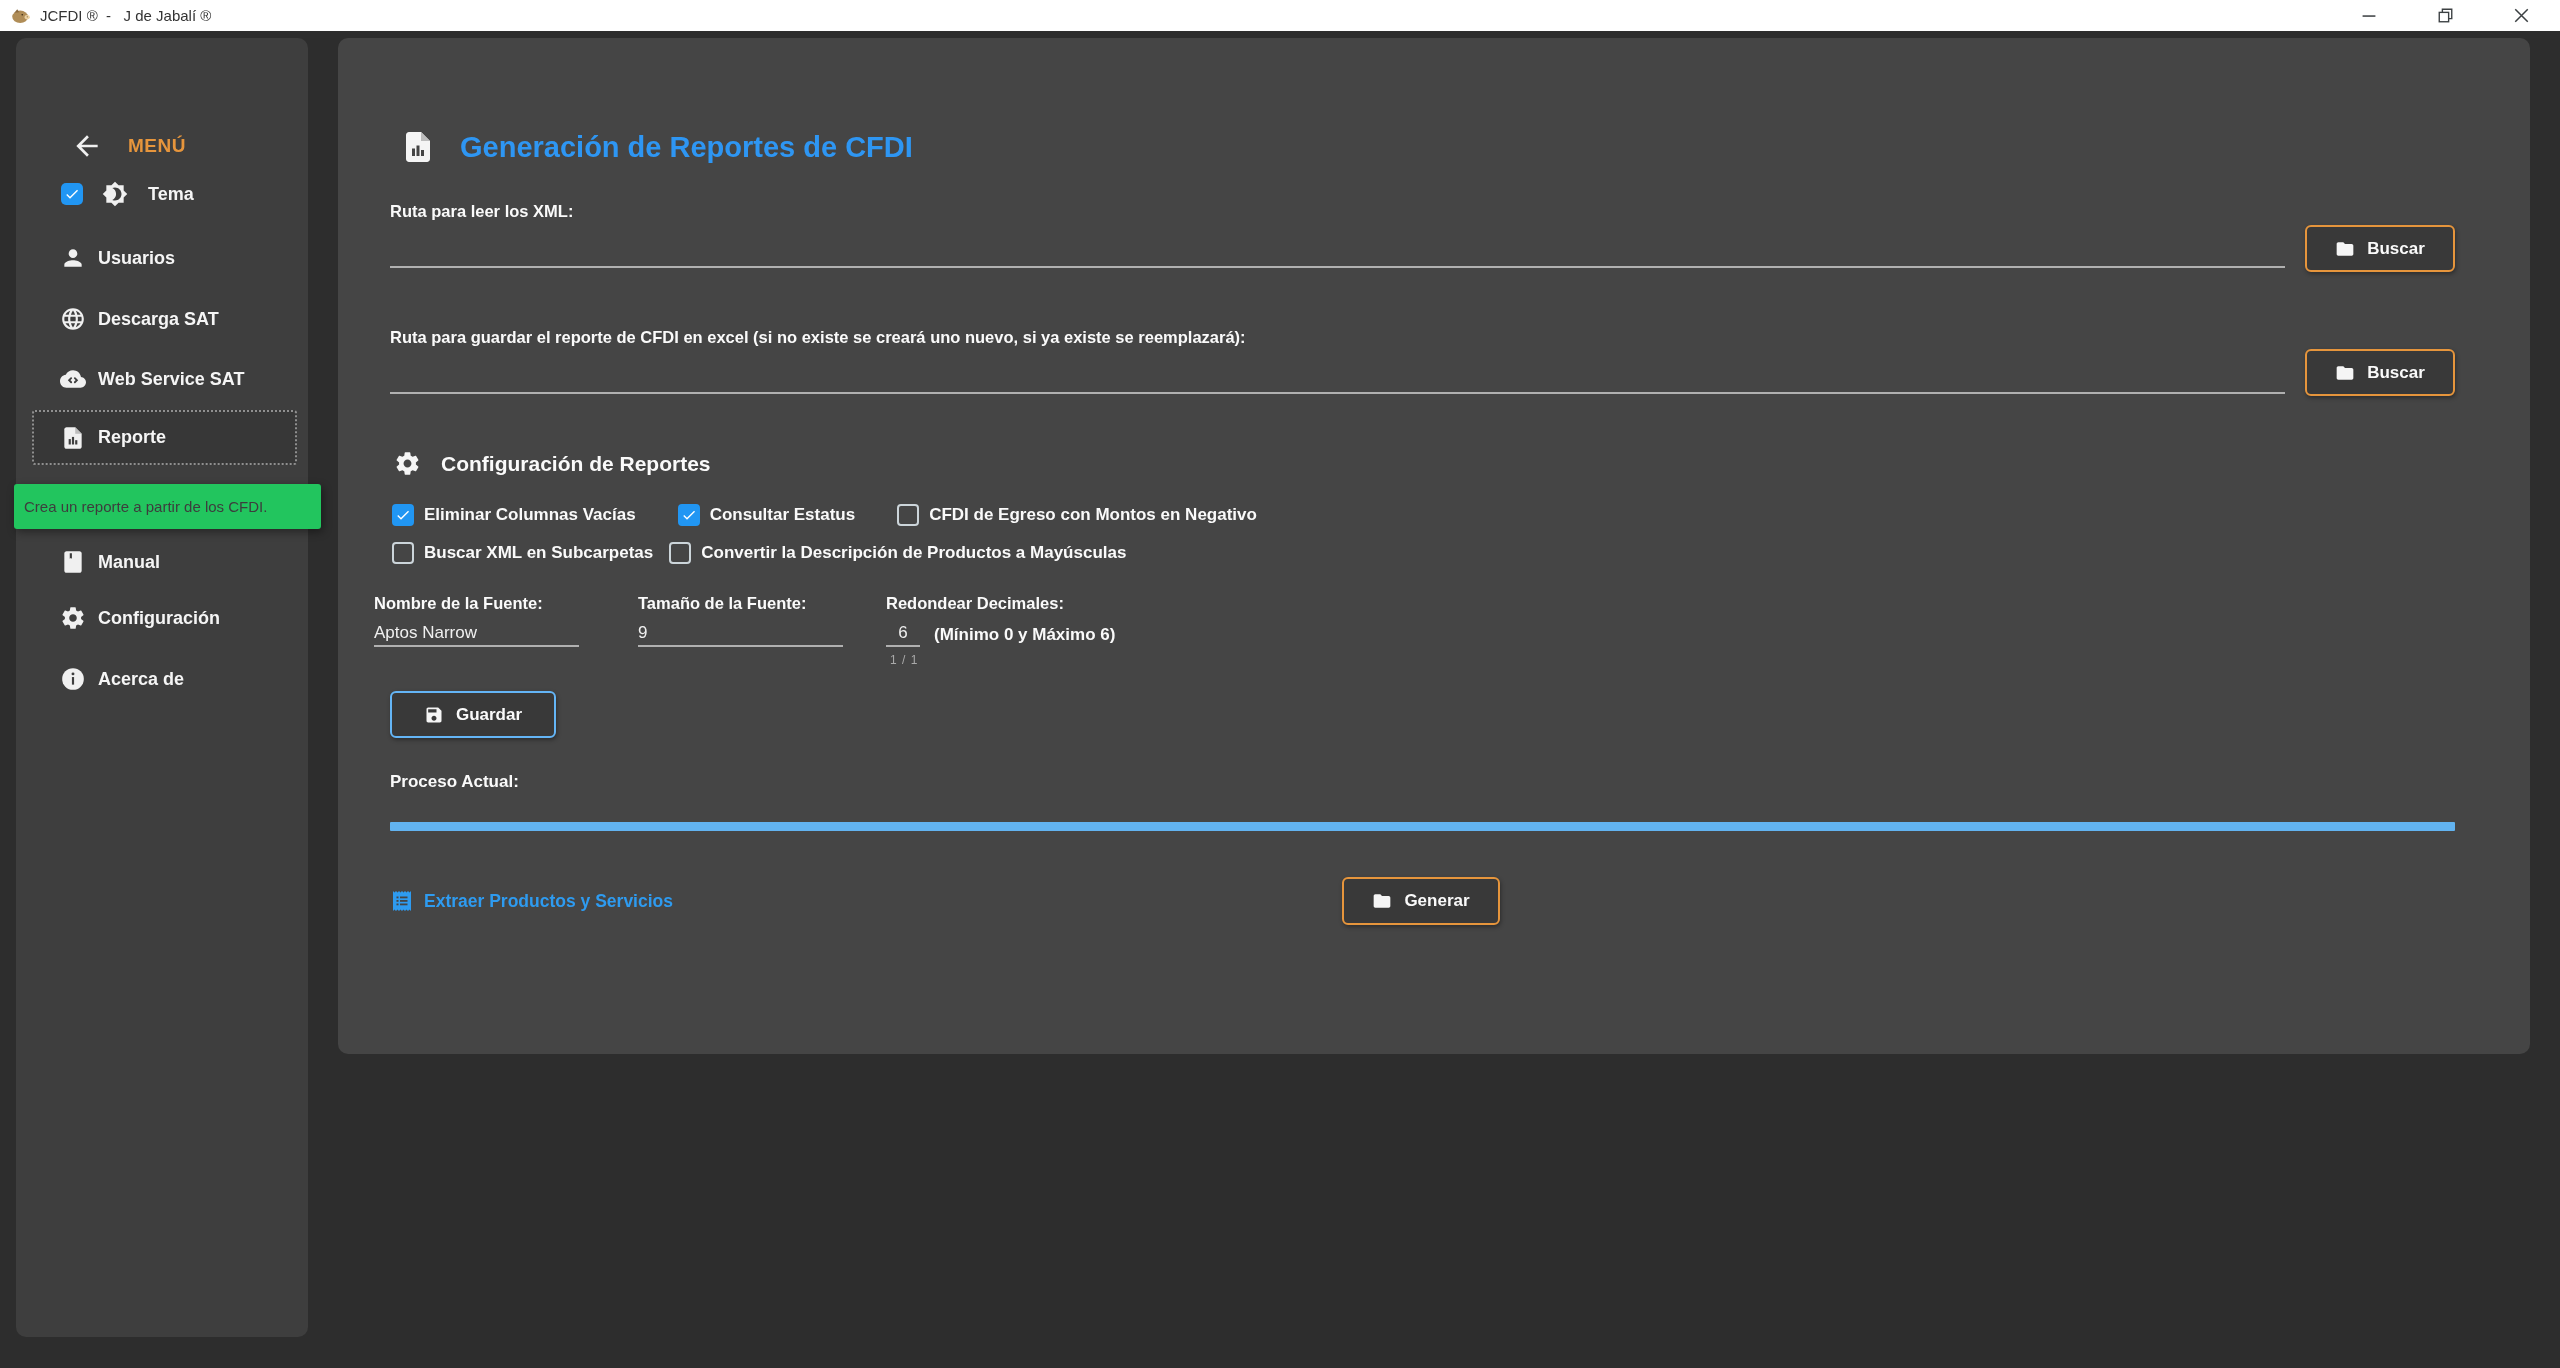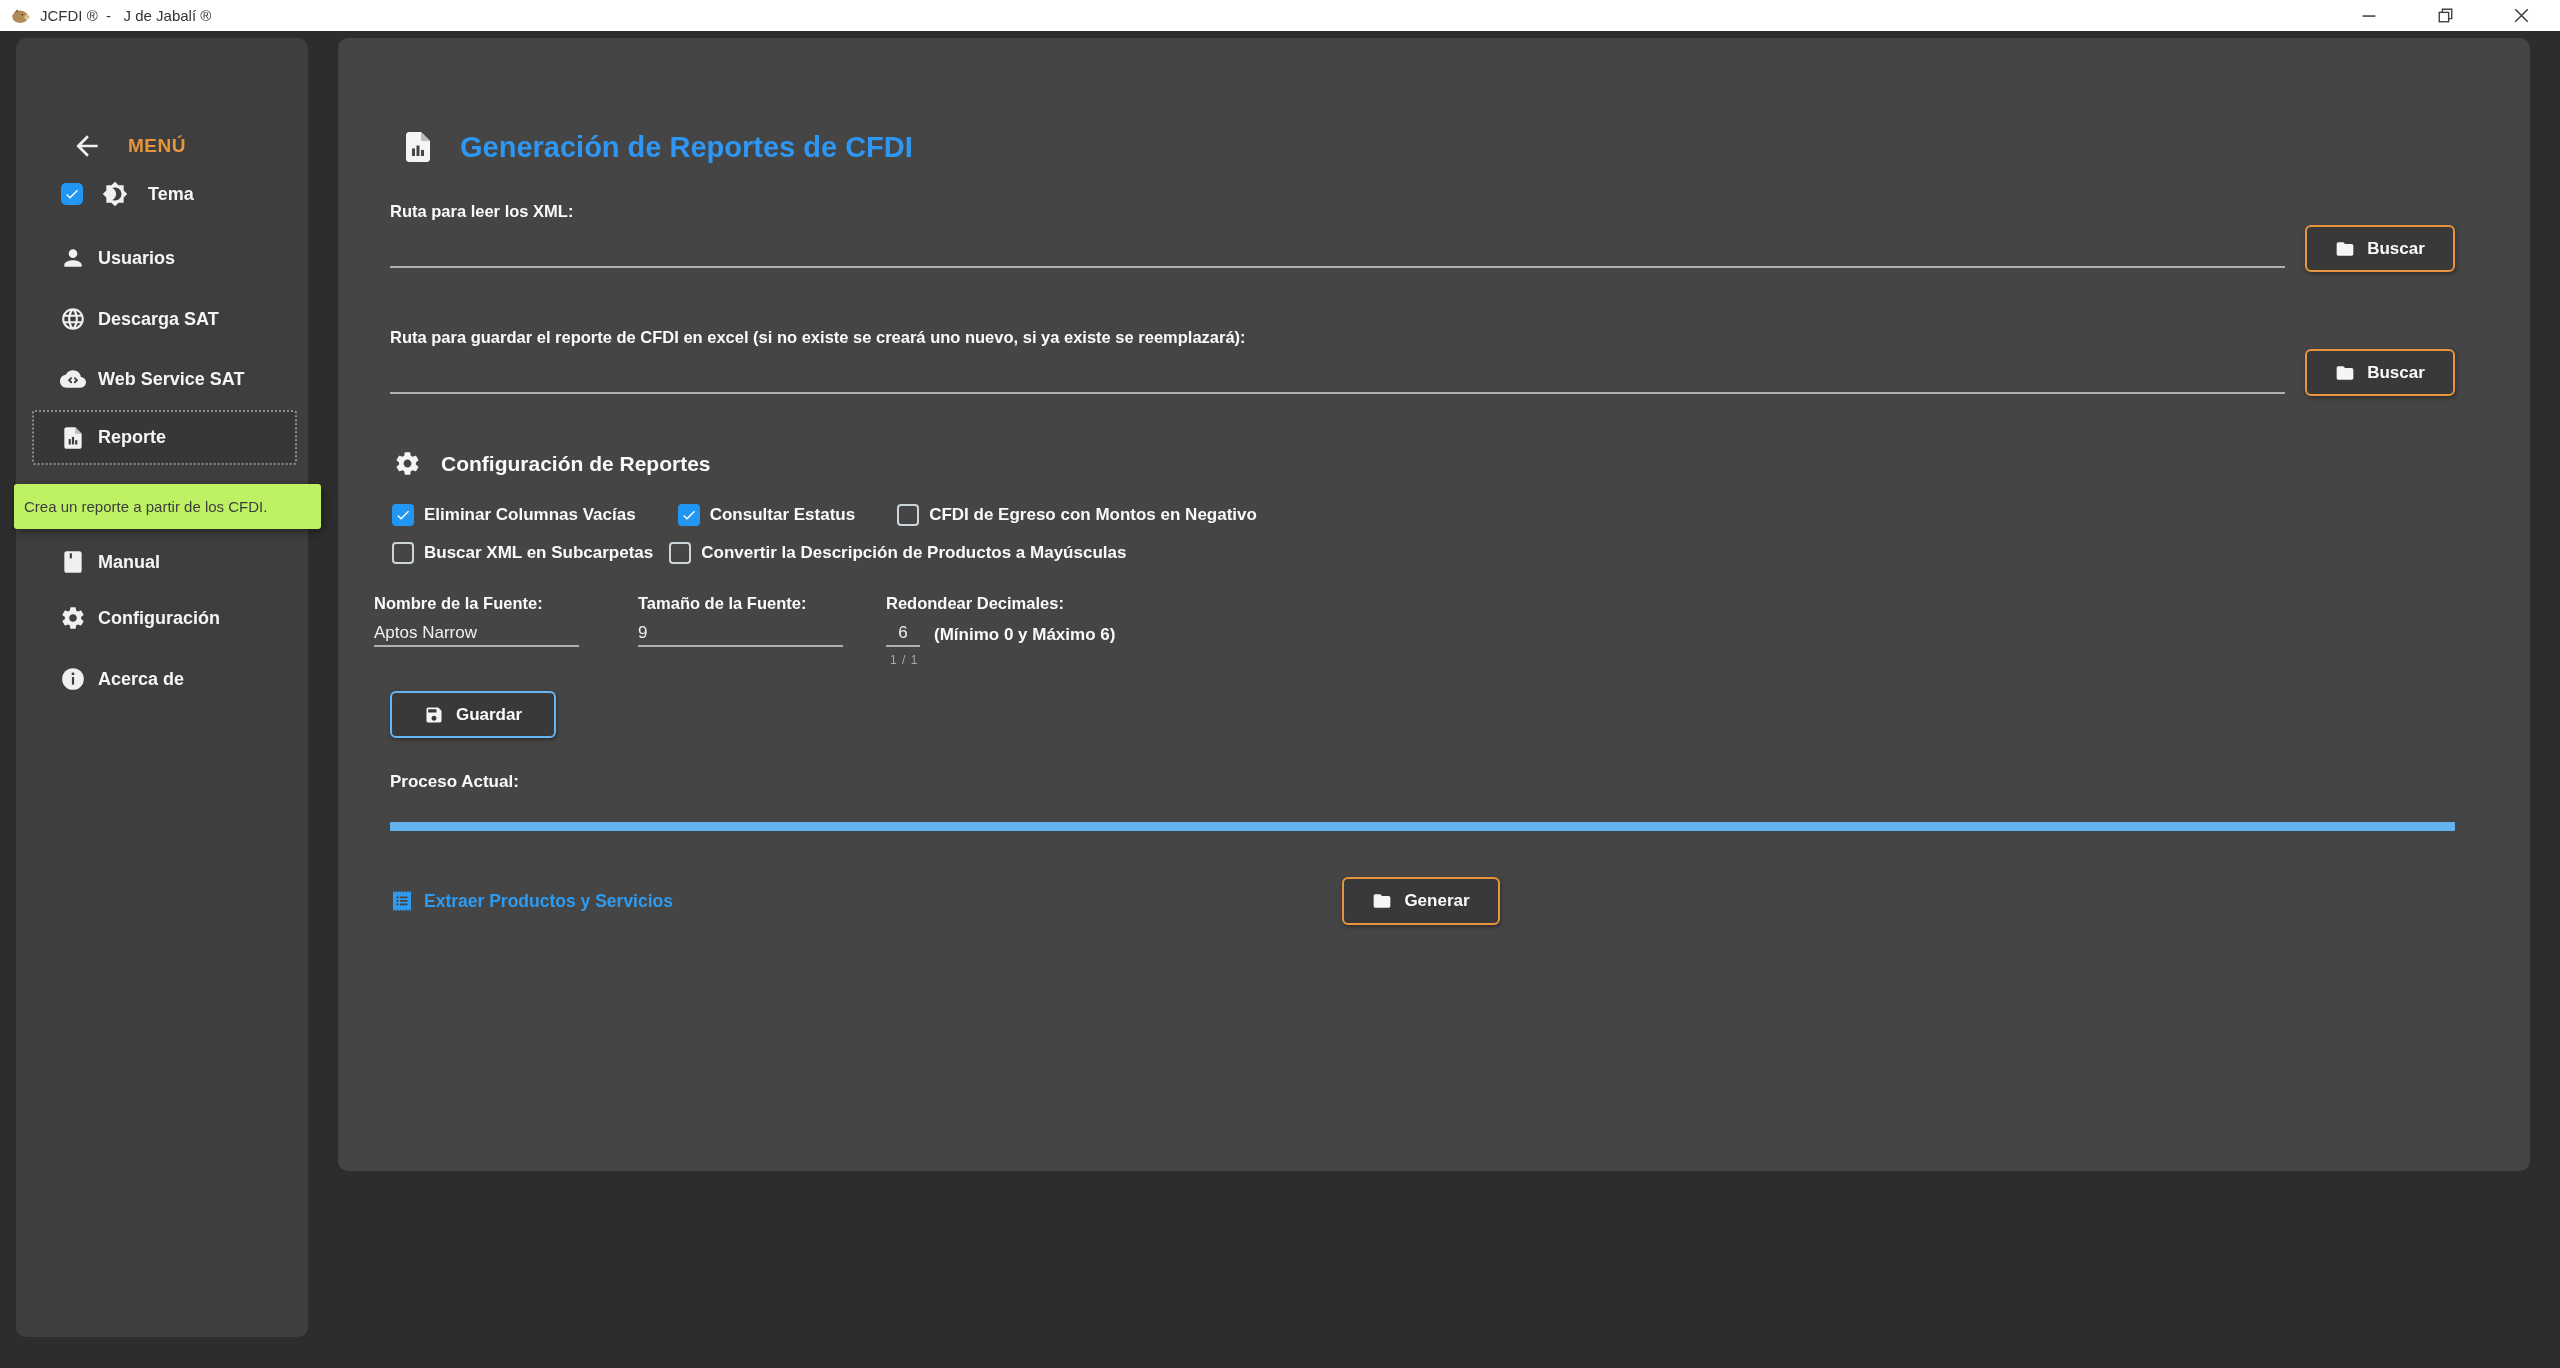--- a/index.html
+++ b/index.html
@@ -45,28 +45,28 @@
   }
   .side-item.selected {
     left:16px; width:265px; height:55px;
     background:#373737; border:2px dotted #8f8f8f; border-radius:3px;
   }
   .side-item.selected .item-icon { left:26px; }
   .side-item.selected .item-label { left:64px; }
 
   .tooltip {
     position:absolute; left:14px; top:484px; width:307px; height:45px;
-    background:#bef264; border-radius:3px; box-shadow:2px 3px 8px rgba(0,0,0,.4);
+    background:#22c55e; border-radius:3px; box-shadow:2px 3px 8px rgba(0,0,0,.4);
     display:flex; align-items:center; padding-left:10px;
     color:#3d3d3d; font-size:15px;
   }
 
   
   .main {
-    position:absolute; left:338px; top:38px; width:2192px; height:1133px;
+    position:absolute; left:338px; top:38px; width:2192px; height:1016px;
     background:#454545; border-radius:10px;
   }
   .page-header { position:absolute; left:62px; top:86px; display:flex; align-items:center; gap:24px; }
   .page-header svg { width:36px; height:46px; }
   .page-title { color:#2e96f3; font-size:29px; font-weight:bold; }
 
   .field-label { position:absolute; left:52px; color:#fafafa; font-size:16.5px; font-weight:bold; }
   .line-input {
     position:absolute; left:52px; width:1895px; height:30px;
     background:transparent; border:none; border-bottom:2px solid #b0b0b0;

